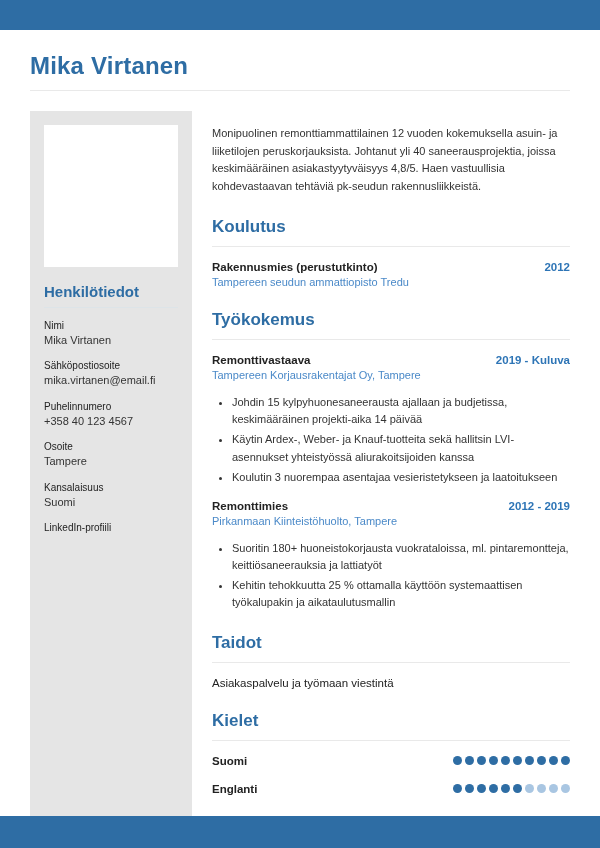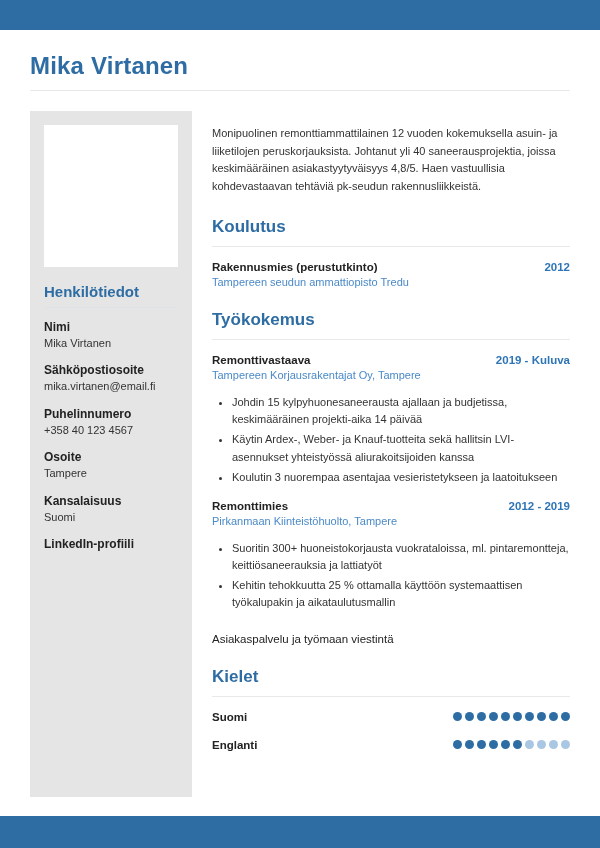--- a/index.html
+++ b/index.html
@@ -69,22 +69,22 @@
     margin-top: 16px;
     font-size: 15px;
     font-weight: bold;
     color: #2e6da4;
     padding-bottom: 7px;
     border-bottom: 1px solid #dde4e8;
   }
   .fields { margin-top: 12px; }
   .field { margin-bottom: 12px; }
   .field-label {
-    font-size: 12px;
-    font-weight: bold;
+    font-size: 10px;
+    font-weight: normal;
     color: #222222;
     margin-bottom: 2px;
   }
   .field-value {
     font-size: 11px;
     color: #333333;
     line-height: 1.4;
     word-wrap: break-word;
   }
 
@@ -248,28 +248,29 @@
                 </ul>
   </div>
 
   <div class="entry">
     <div class="entry-header">
       <span class="entry-title">Remonttimies</span>
       <span class="entry-date">2012 - 2019</span>
     </div>
     <div class="entry-subtitle">Pirkanmaan Kiinteistöhuolto, Tampere</div>
     <ul class="entry-bullets">
-                  <li>Suoritin 300+ huoneistokorjausta vuokrataloissa, ml. pintaremontteja, keittiösaneerauksia ja lattiatyöt</li>
+                  <li>Suoritin 180+ huoneistokorjausta vuokrataloissa, ml. pintaremontteja, keittiösaneerauksia ja lattiatyöt</li>
                   <li>Kehitin tehokkuutta 25 % ottamalla käyttöön systemaattisen työkalupakin ja aikataulutusmallin</li>
                 </ul>
   </div>
 </div>
         </section>
 
         <section class="section">
+          <h2 class="section-title">Taidot</h2>
           <div class="section-body">
               <p class="skill-item">Asiakaspalvelu ja työmaan viestintä</p>
             </div>
         </section>
 
         <section class="section">
           <h2 class="section-title">Kielet</h2>
           <div class="section-body">
   <div class="language-row">
     <span class="language-name">Suomi</span>

